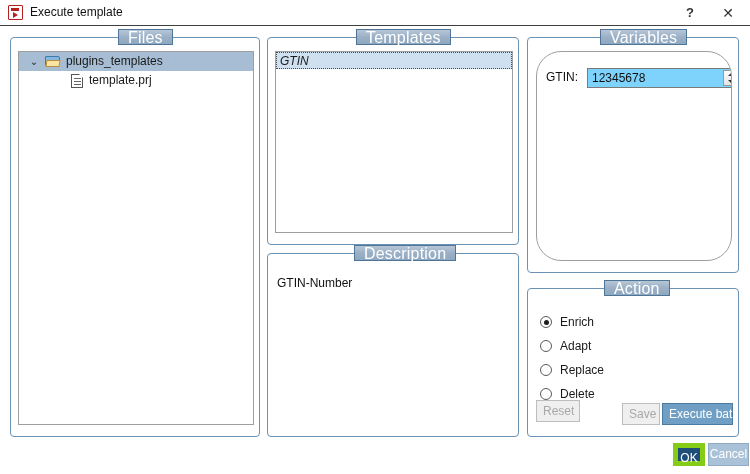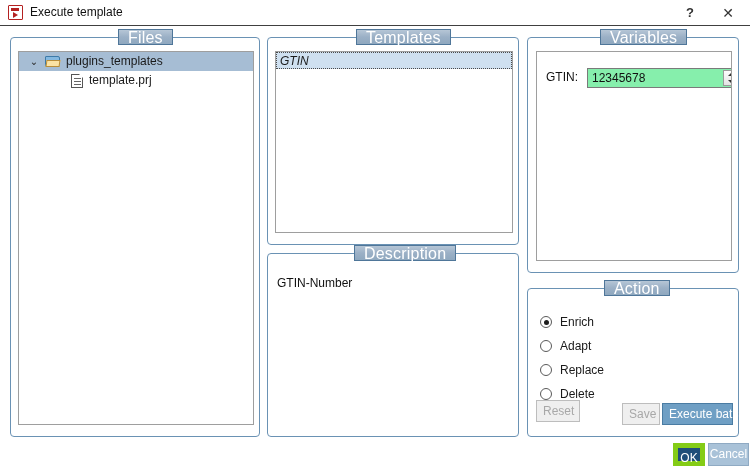--- a/index.html
+++ b/index.html
@@ -206,39 +206,39 @@
     position: absolute;
     left: 9px; top: 22px;
     font-size: 12px;
     color: #111111;
     white-space: nowrap;
   }
 
   
   #variables-group { left: 527px; top: 37px; width: 212px; height: 236px; }
   #variables-title { left: 72px; }
-  #variables-box { left: 8px; top: 13px; width: 196px; height: 210px; }
+  #variables-box { left: 8px; top: 13px; width: 196px; height: 210px; border-radius: 25px; }
 
   .var-row {
     position: absolute;
     left: 9px; top: 16px;
     height: 20px;
   }
   .var-label {
     position: absolute;
     left: 0; top: 2px;
     font-size: 12px;
     color: #111111;
   }
   .spin-wrap {
     position: absolute;
     left: 41px; top: 0;
     width: 154px; height: 20px;
     border: 1px solid #7a7a7a;
-    background: #86efac;
+    background: #7dd3fc;
     box-sizing: border-box;
   }
   .spin-input {
     position: absolute;
     left: 0; top: 0;
     width: 118px; height: 18px;
     border: none;
     outline: none;
     padding: 0 0 0 4px;
     font-family: "Liberation Sans", sans-serif;

